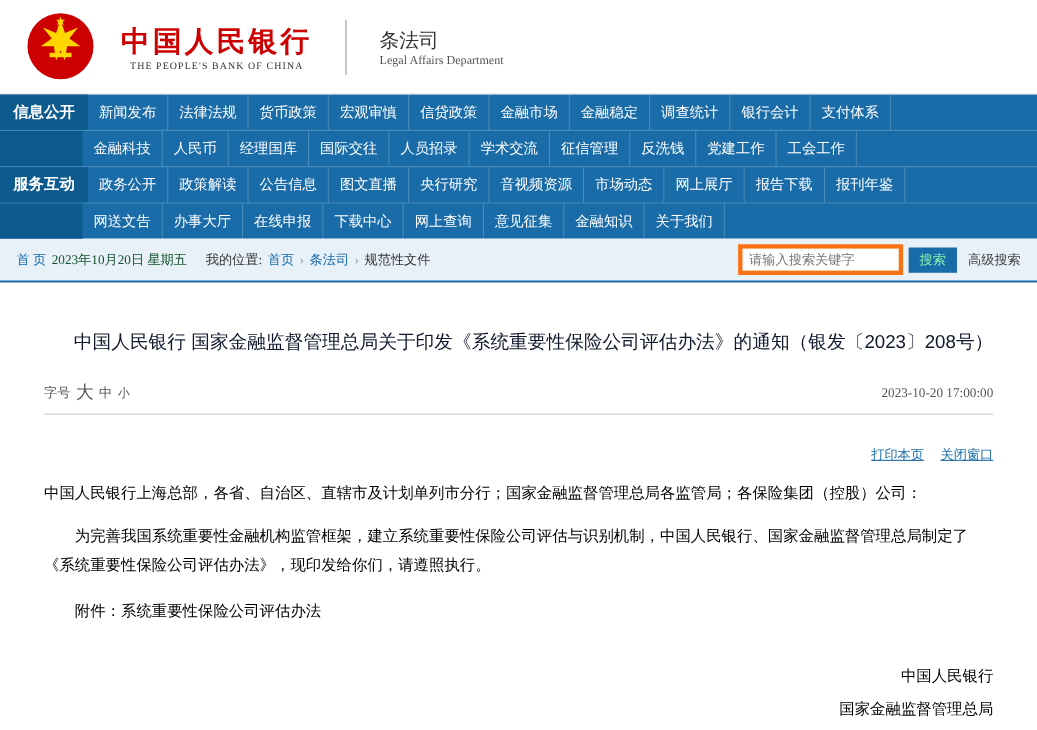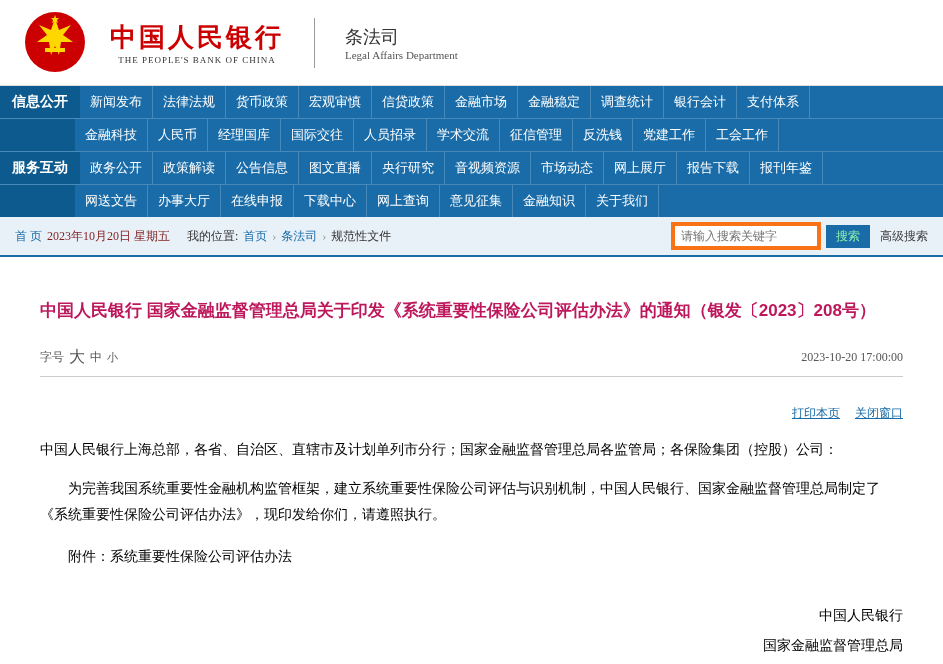--- a/index.html
+++ b/index.html
@@ -22,29 +22,29 @@
     .nav-section-label { background: #0d5a8e; color: #fff; padding: 0 12px; display: flex; align-items: center; font-size: 14px; font-weight: bold; min-width: 75px; justify-content: center; white-space: nowrap; }
     .nav-items { display: flex; flex-wrap: nowrap; flex: 1; }
     .nav-item { color: #fff; padding: 7px 10px; font-size: 13px; cursor: pointer; white-space: nowrap; border-right: 1px solid rgba(255,255,255,0.2); }
     .nav-row-2 { border-top: 1px solid rgba(255,255,255,0.2); }
 
     
     .breadcrumb-bar { background: #e8f0f8; border-bottom: 2px solid #1a6ca8; padding: 5px 15px; display: flex; align-items: center; justify-content: space-between; font-size: 12px; color: #333; }
     .breadcrumb-left { display: flex; align-items: center; gap: 5px; }
     .breadcrumb-home { color: #1a6ca8; cursor: pointer; }
     .breadcrumb-sep { color: #999; }
-    .date-info { color: #7f1d1d; }
+    .date-info { color: #14532d; }
     .search-area { display: flex; align-items: center; gap: 5px; }
     .search-input { border: 4px solid #f97316; padding: 3px 6px; font-size: 12px; width: 150px; color: #999; }
     .search-btn { background: #1a6ca8; color: #86efac; border: none; padding: 3px 10px; font-size: 12px; cursor: pointer; }
     .adv-search { color: #404040; font-size: 12px; cursor: pointer; margin-left: 5px; }
 
     
     .content-area { padding: 20px 40px 40px; background: #fff; }
-    .article-title { font-size: 17px; font-weight: bold; color: #be185d; text-align: left; line-height: 1.6; margin: 20px 0 15px; font-family: "SimHei", sans-serif; }
+    .article-title { font-size: 17px; font-weight: normal; color: #0f172a; text-align: right; line-height: 1.6; margin: 20px 0 15px; font-family: "SimHei", sans-serif; }
     .article-meta { display: flex; justify-content: space-between; align-items: center; padding: 8px 0; border-bottom: 1px solid #ccc; margin-bottom: 28px; }
     .font-size-ctrl { display: flex; align-items: center; gap: 5px; font-size: 12px; color: #555; }
     .font-btn { cursor: pointer; color: #555; }
     .font-btn.large { font-size: 16px; }
     .font-btn.small { font-size: 11px; }
     .article-date { font-size: 12px; color: #555; }
     .article-actions { display: flex; gap: 15px; justify-content: flex-end; margin-bottom: 15px; }
     .action-link { font-size: 12px; color: #1a6ca8; cursor: pointer; text-decoration: underline; }
     .article-body { line-height: 1.9; font-size: 14px; color: #000; }
     .article-body p { margin-bottom: 12px; }

